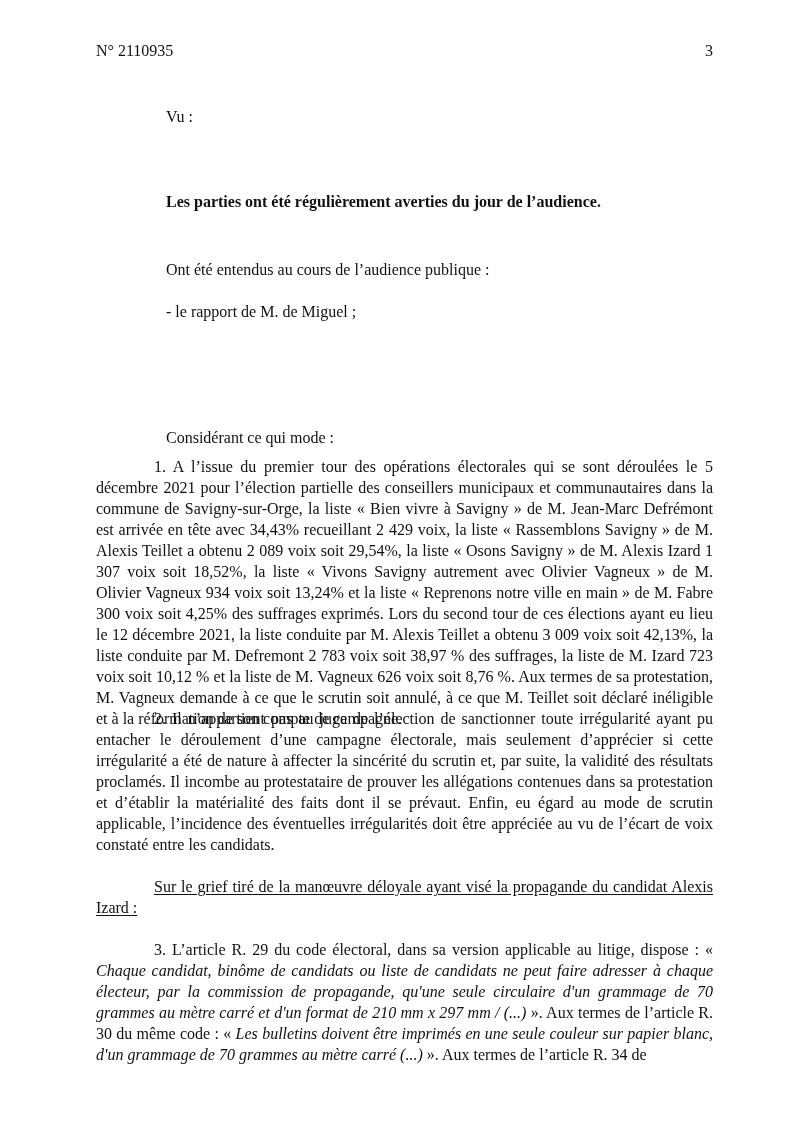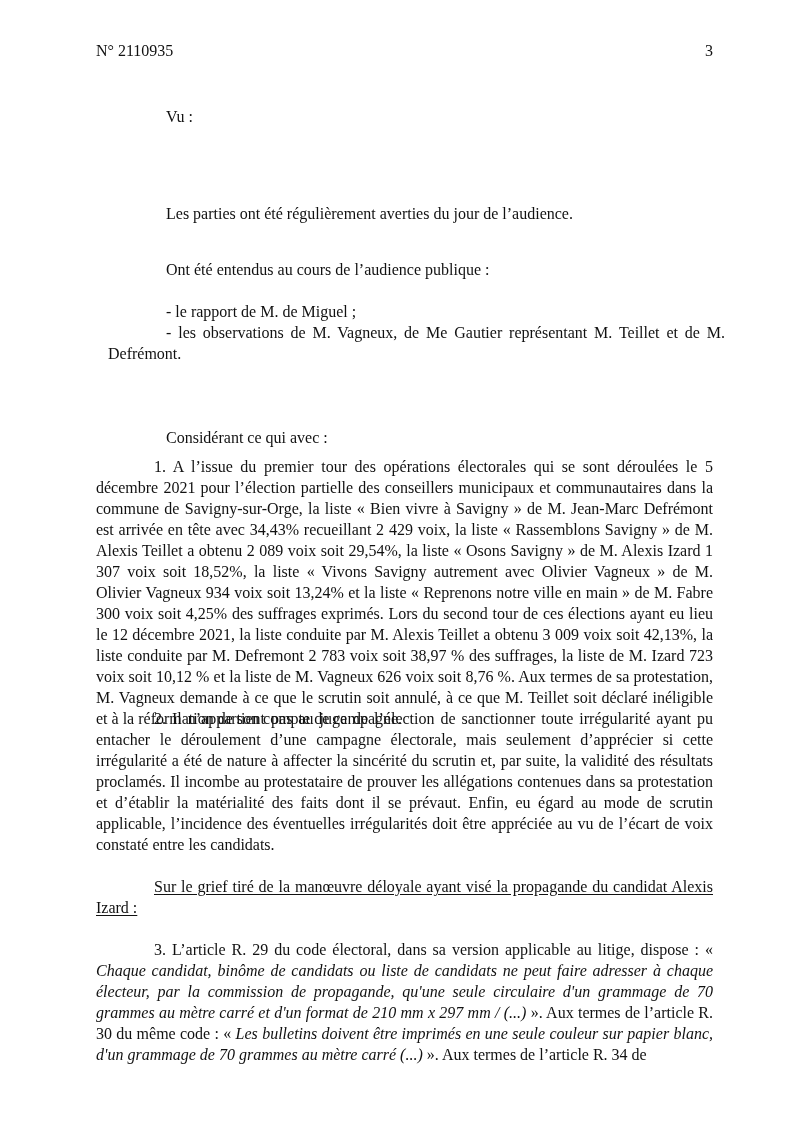--- a/index.html
+++ b/index.html
@@ -28,30 +28,29 @@
     <span class="case-number">N° 2110935</span>
     <span class="page-number">3</span>
   </div>
 
   <div class="body" style="top:0;">
 
     <div class="block" style="top:94px;">
       <div class="indent-line">Vu :</div>
     </div>
 
-    <div class="block indent-line" style="top:191px;">Les parties ont été régulièrement averties du jour de l’audience.</div>
+    <div class="block indent-line" style="top:179px;font-weight:bold;">Les parties ont été régulièrement averties du jour de l’audience.</div>
 
     <div class="block" style="top:247px;">
       <div class="indent-line">Ont été entendus au cours de l’audience publique :</div>
       <div style="height:21px;"></div>
       <div class="indent-line">- le rapport de M. de Miguel ;</div>
-      <p class="para">- les observations de M. Vagneux, de Me Gautier représentant M. Teillet et de M. Defrémont.</p>
     </div>
 
-    <div class="block indent-line" style="top:415px;">Considérant ce qui avec :</div>
+    <div class="block indent-line" style="top:415px;">Considérant ce qui mode :</div>
 
     <p class="block para" style="top:456px;">1. A l’issue du premier tour des opérations électorales qui se sont déroulées le 5 décembre 2021 pour l’élection partielle des conseillers municipaux et communautaires dans la commune de Savigny-sur-Orge, la liste « Bien vivre à Savigny » de M. Jean-Marc Defrémont est arrivée en tête avec 34,43% recueillant 2 429 voix, la liste « Rassemblons Savigny » de  M. Alexis Teillet a obtenu 2 089 voix soit 29,54%, la liste « Osons Savigny » de M. Alexis Izard 1 307 voix soit 18,52%, la liste « Vivons Savigny autrement avec Olivier Vagneux » de M. Olivier Vagneux 934 voix soit 13,24% et la liste « Reprenons notre ville en main » de    M. Fabre 300 voix soit 4,25% des suffrages exprimés. Lors du second tour de ces élections ayant eu lieu le 12 décembre 2021, la liste conduite par M. Alexis Teillet a obtenu 3 009 voix soit 42,13%, la liste conduite par M. Defremont 2 783 voix soit 38,97 % des suffrages, la liste de M. Izard 723 voix soit 10,12 % et la liste de M. Vagneux 626 voix soit 8,76 %. Aux termes de sa protestation, M. Vagneux demande à ce que le scrutin soit annulé, à ce que M. Teillet soit déclaré inéligible et à la réformation de son compte de campagne.</p>
 
     <p class="block para" style="top:708px;">2. Il n’appartient pas au juge de l’élection de sanctionner toute irrégularité ayant pu entacher le déroulement d’une campagne électorale, mais seulement d’apprécier si cette irrégularité a été de nature à affecter la sincérité du scrutin et, par suite, la validité des résultats proclamés. Il incombe au protestataire de prouver les allégations contenues dans sa protestation et d’établir la matérialité des faits dont il se prévaut. Enfin, eu égard au mode de scrutin applicable, l’incidence des éventuelles irrégularités doit être appréciée au vu de l’écart de voix constaté entre les candidats.</p>
 
     <p class="block para" style="top:876px;"><span class="u">Sur le grief tiré de la manœuvre déloyale ayant visé la propagande du candidat Alexis Izard :</span></p>
 
     <p class="block para" style="top:939px;"><span>3. L’article R. 29 du code électoral, dans sa version applicable au litige, dispose : « </span><em>Chaque candidat, binôme de candidats ou liste de candidats ne peut faire adresser à chaque électeur, par la commission de propagande, qu'une seule circulaire d'un grammage de 70 grammes au mètre carré et d'un format de 210 mm x 297 mm / (...)</em><span> ». Aux termes de l’article R. 30 du même code : « </span><em>Les bulletins doivent être imprimés en une seule couleur sur papier blanc, d'un grammage de 70 grammes au mètre carré (...)</em><span> ». Aux termes de l’article R. 34 de</span></p>
 
   </div>

